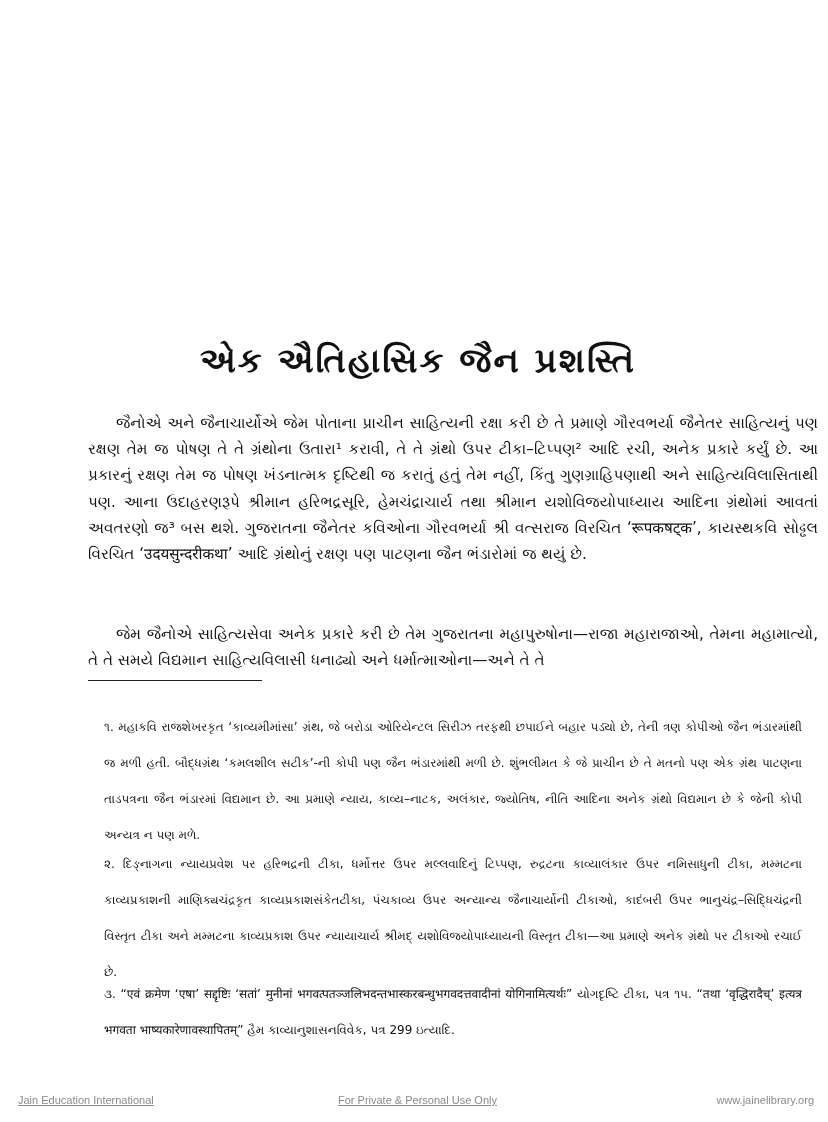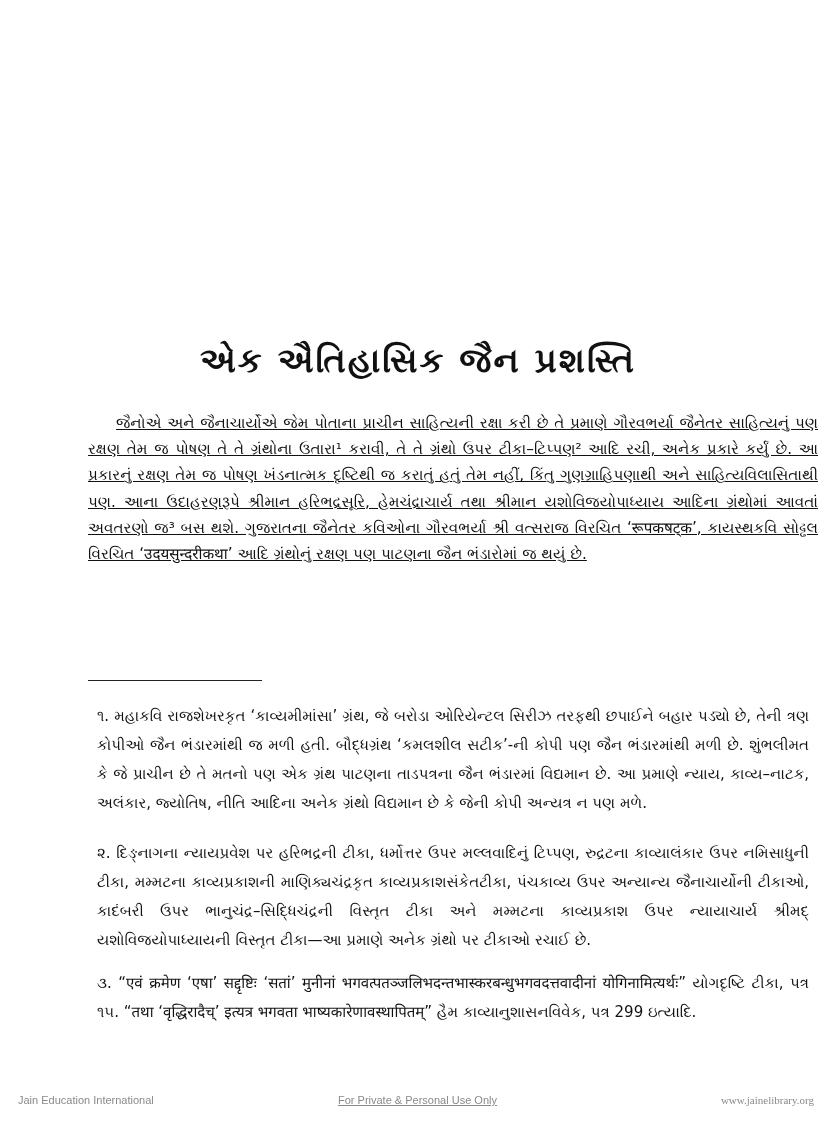--- a/index.html
+++ b/index.html
@@ -1,43 +1,46 @@
 <!DOCTYPE html>
 <html><head>
 <meta charset="utf-8">
 <style>
   html, body { margin:0; padding:0; background:#ffffff; }
   body { width:828px; height:1122px; position:relative; overflow:hidden; font-family:"DejaVu Sans", sans-serif; color:#111; }
   .page { position:absolute; left:4px; top:0; width:828px; height:1122px; }
   .title { position:absolute; left:0; width:828px; top:340px; text-align:center; font-size:34px; font-weight:bold; letter-spacing:2px; color:#111; }
   .body-block { position:absolute; left:84px; width:730px; }
-  .para { font-size:15.2px; line-height:26.2px; text-align:justify; text-align-last:left; margin:0;text-decoration:underline; }
+  .para { font-size:15.2px; line-height:26.2px; text-align:justify; text-align-last:left; margin:0; }
   .para .indent { display:inline-block; width:28px; }
   #p1 { top:410px; }
   #p2 { top:621px; }
   .rule { position:absolute; left:84px; top:680px; width:174px; height:1px; background:#222; }
-  .fn { font-size:15px; line-height:29px; text-align:justify; text-align-last:left; margin:9px; }
+  .fn { font-size:12px; line-height:36px; text-align:justify; text-align-last:left; margin:16px; }
   #fn1 { top:693px; }
   #fn2 { top:830px; }
   #fn3 { top:960px; }
   .footer { position:absolute; top:1094px; font-family:"Liberation Sans", sans-serif; font-size:11px; color:#8a8a8a; }
-  #footer-left { left:14px; }
+  #footer-left { left:14px;text-decoration:underline; }
   #footer-center { left:334px;text-decoration:underline; }
-  #footer-right { right:18px;font-family:Liberation Serif, serif; }
+  #footer-right { right:18px; }
 </style>
 </head>
 <body>
 
 <div class="page">
   <div class="title">એક ઐતિહાસિક જૈન પ્રશસ્તિ</div>
 
   <div class="body-block" id="p1">
     <p class="para"><span class="indent"></span><span>જૈનોએ અને જૈનાચાર્યોએ જેમ પોતાના પ્રાચીન સાહિત્યની રક્ષા કરી છે તે પ્રમાણે ગૌરવભર્યા જૈનેતર સાહિત્યનું પણ રક્ષણ તેમ જ પોષણ તે તે ગ્રંથોના ઉતારા¹ કરાવી, તે તે ગ્રંથો ઉપર ટીકા–ટિપ્પણ² આદિ રચી, અનેક પ્રકારે કર્યું છે. આ પ્રકારનું રક્ષણ તેમ જ પોષણ ખંડનાત્મક દૃષ્ટિથી જ કરાતું હતું તેમ નહીં, કિંતુ ગુણગ્રાહિપણાથી અને સાહિત્યવિલાસિતાથી પણ. આના ઉદાહરણરૂપે શ્રીમાન હરિભદ્રસૂરિ, હેમચંદ્રાચાર્ય તથા શ્રીમાન યશોવિજયોપાધ્યાય આદિના ગ્રંથોમાં આવતાં અવતરણો જ³ બસ થશે. ગુજરાતના જૈનેતર કવિઓના ગૌરવભર્યા શ્રી વત્સરાજ વિરચિત ‘रूपकषट्क’, કાયસ્થકવિ સોઢ્ઢલ વિરચિત ‘उदयसुन्दरीकथा’ આદિ ગ્રંથોનું રક્ષણ પણ પાટણના જૈન ભંડારોમાં જ થયું છે.</span></p>
   </div>
 
+  <div class="body-block" id="p2">
+    <p class="para"><span class="indent"></span><span>જેમ જૈનોએ સાહિત્યસેવા અનેક પ્રકારે કરી છે તેમ ગુજરાતના મહાપુરુષોના—રાજા મહારાજાઓ, તેમના મહામાત્યો, તે તે સમયે વિદ્યમાન સાહિત્યવિલાસી ધનાઢ્યો અને ધર્માત્માઓના—અને તે તે</span></p>
+  </div>
 
   <div class="rule"></div>
 
   <div class="body-block" id="fn1">
     <p class="fn"><span class="indent"></span><span>૧. મહાકવિ રાજશેખરકૃત ‘કાવ્યમીમાંસા’ ગ્રંથ, જે બરોડા ઓરિયેન્ટલ સિરીઝ તરફથી છપાઈને બહાર પડ્યો છે, તેની ત્રણ કોપીઓ જૈન ભંડારમાંથી જ મળી હતી. બૌદ્ધગ્રંથ ‘કમલશીલ સટીક’-ની કોપી પણ જૈન ભંડારમાંથી મળી છે. શુંભલીમત કે જે પ્રાચીન છે તે મતનો પણ એક ગ્રંથ પાટણના તાડપત્રના જૈન ભંડારમાં વિદ્યમાન છે. આ પ્રમાણે ન્યાય, કાવ્ય–નાટક, અલંકાર, જ્યોતિષ, નીતિ આદિના અનેક ગ્રંથો વિદ્યમાન છે કે જેની કોપી અન્યત્ર ન પણ મળે.</span></p>
   </div>
 
   <div class="body-block" id="fn2">
     <p class="fn"><span class="indent"></span><span>૨. દિઙ્નાગના ન્યાયપ્રવેશ પર હરિભદ્રની ટીકા, ધર્મોત્તર ઉપર મલ્લવાદિનું ટિપ્પણ, રુદ્રટના કાવ્યાલંકાર ઉપર નમિસાધુની ટીકા, મમ્મટના કાવ્યપ્રકાશની માણિક્યચંદ્રકૃત કાવ્યપ્રકાશસંકેતટીકા, પંચકાવ્ય ઉપર અન્યાન્ય જૈનાચાર્યોની ટીકાઓ, કાદંબરી ઉપર ભાનુચંદ્ર–સિદ્ધિચંદ્રની વિસ્તૃત ટીકા અને મમ્મટના કાવ્યપ્રકાશ ઉપર ન્યાયાચાર્ય શ્રીમદ્ યશોવિજયોપાધ્યાયની વિસ્તૃત ટીકા—આ પ્રમાણે અનેક ગ્રંથો પર ટીકાઓ રચાઈ છે.</span></p>
   </div>

